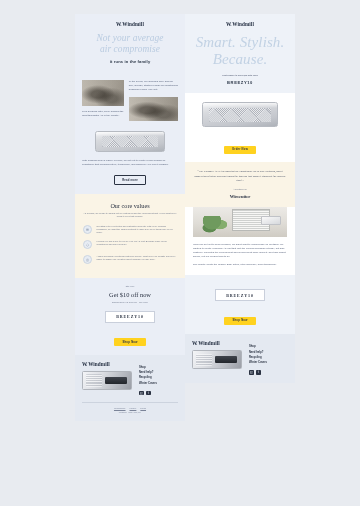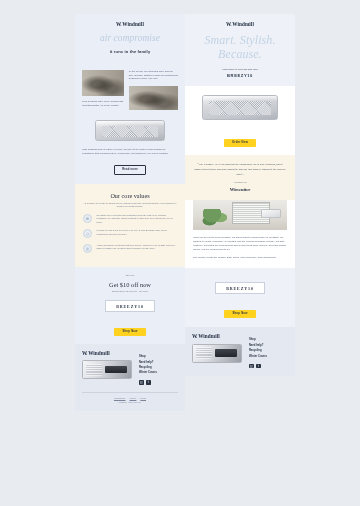--- a/index.html
+++ b/index.html
@@ -130,21 +130,21 @@
     width: 4.6px; height: 4.6px; border-radius: .8px; background: #2a3242;
     color: #e4e9f1; font-size: 3.2px; line-height: 4.6px; text-align: center;
     font-family: "Liberation Serif", serif; cursor: pointer;
   }
   .legal { margin-top: 7px; border-top: .5px solid #ccd3de; padding-top: 4px; text-align: center; }
   .legal-links { display: flex; gap: 4px; justify-content: center; margin-bottom: 2px; }
   .legal-link { font-size: 2.1px; color: #7b8499; text-decoration: underline; cursor: pointer; }
 
   
   .r-hero { background: #eef2f8; padding: 8px 7px 8px; text-align: center; }
-  .r-script { font-size: 12px; line-height: 1.14; color: #c2d2e4; }
+  .r-script { font-size: 15px; line-height: 1.14; color: #c2d2e4; }
   .r-prod { background: #fff; padding: 9px 7px 8px; text-align: center; }
   .quote { background: #faf4e6; padding: 8px 9px 8px; text-align: center; }
   .quote p {
     font-family: "Liberation Serif", serif; font-style: italic;
     font-size: 2.8px; line-height: 1.65; color: #4d5669;
   }
   .quote-src {
     font-family: "Liberation Serif", serif; font-weight: bold;
     font-size: 4.6px; color: #2a3242; margin-top: 3px; letter-spacing: -.1px;
   }
@@ -179,20 +179,21 @@
 
   <div class="col col-left">
     <div class="email">
 
       <div class="hero">
         <div class="logo">
           <span class="mark">W.</span>
           <span>Windmill</span>
         </div>
         <div class="script" style="margin-top:6px;">
+          <div>Not your average</div>
           <div>air compromise</div>
         </div>
         <div class="subhead" style="margin-top:5px;">it runs in the family</div>
       </div>
 
       <div class="l-hero-body">
         <div class="l-col-a">
           <div class="photo photo-old"></div>
           <div class="tiny" style="margin-top:4px;">Four decades later, we're building the most thoughtful AC in the country.</div>
         </div>

